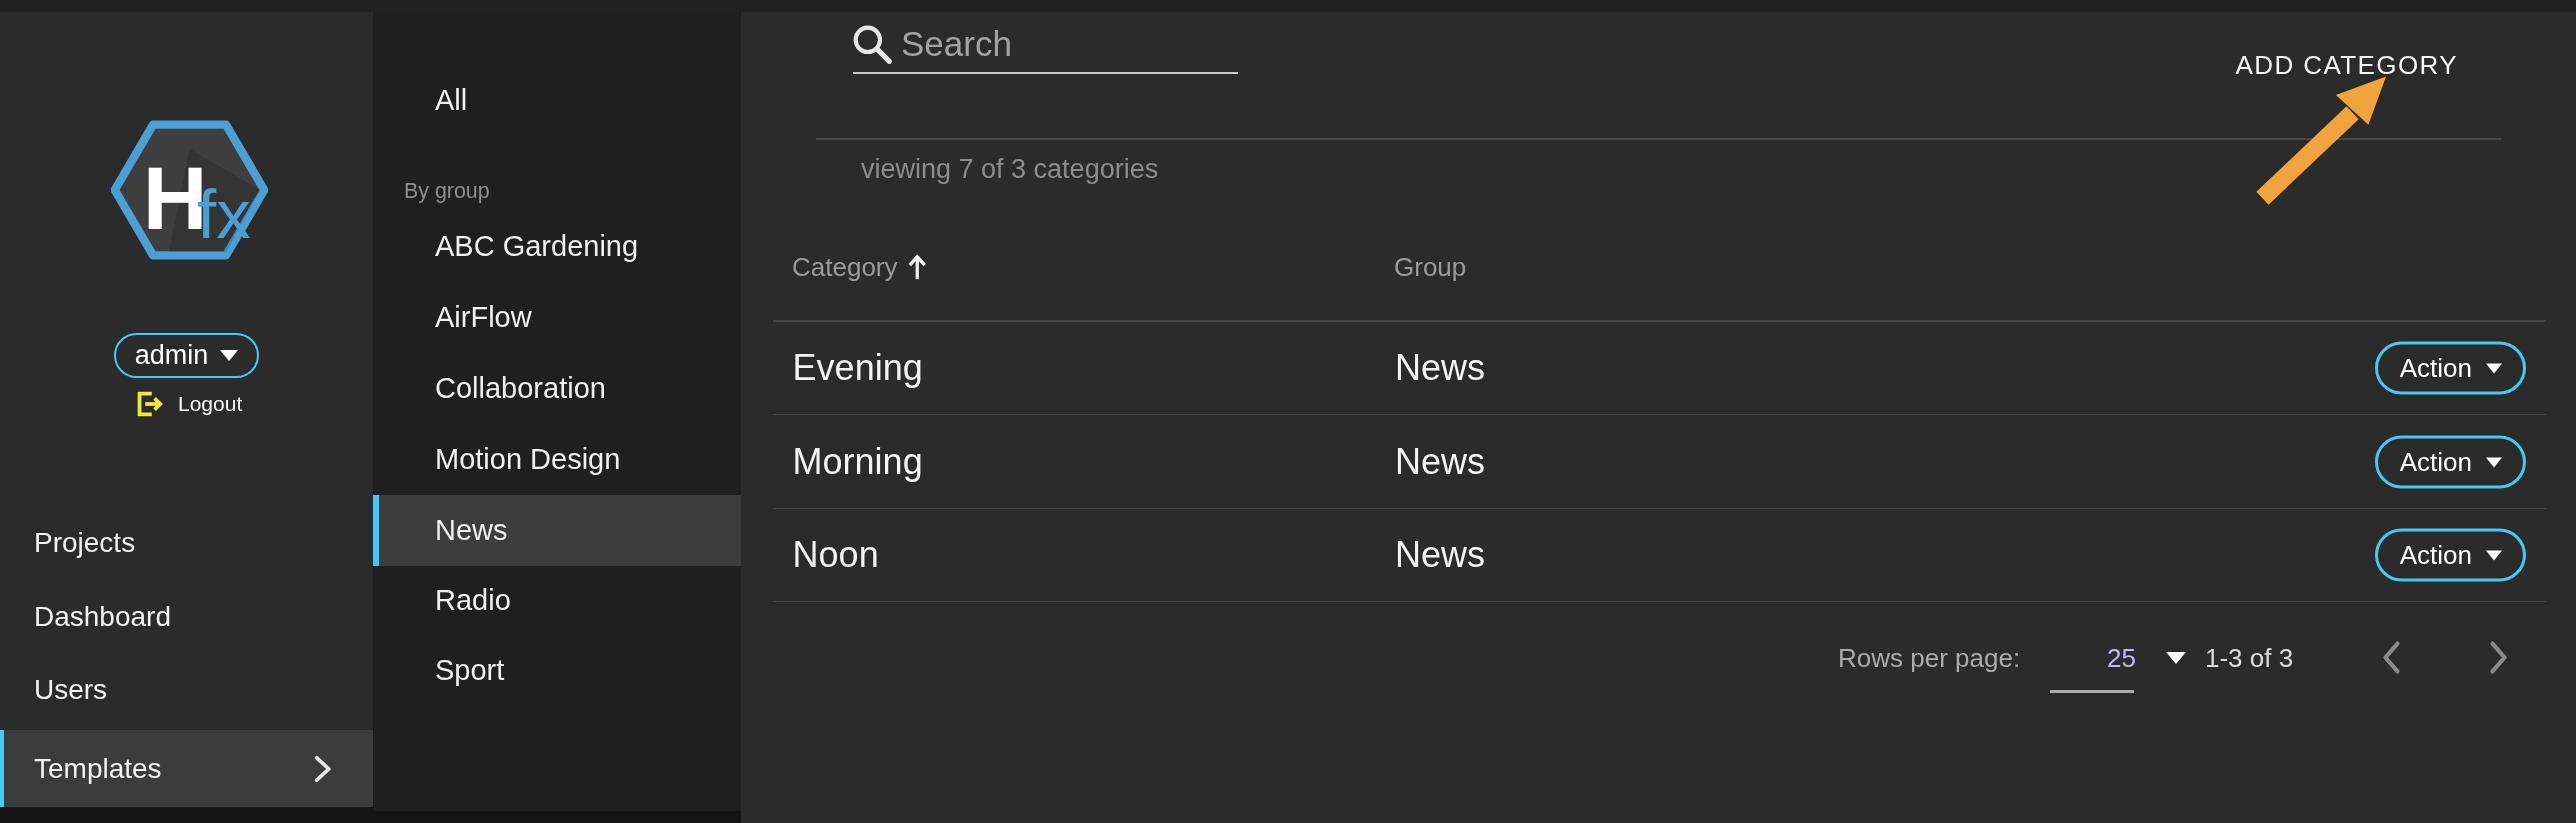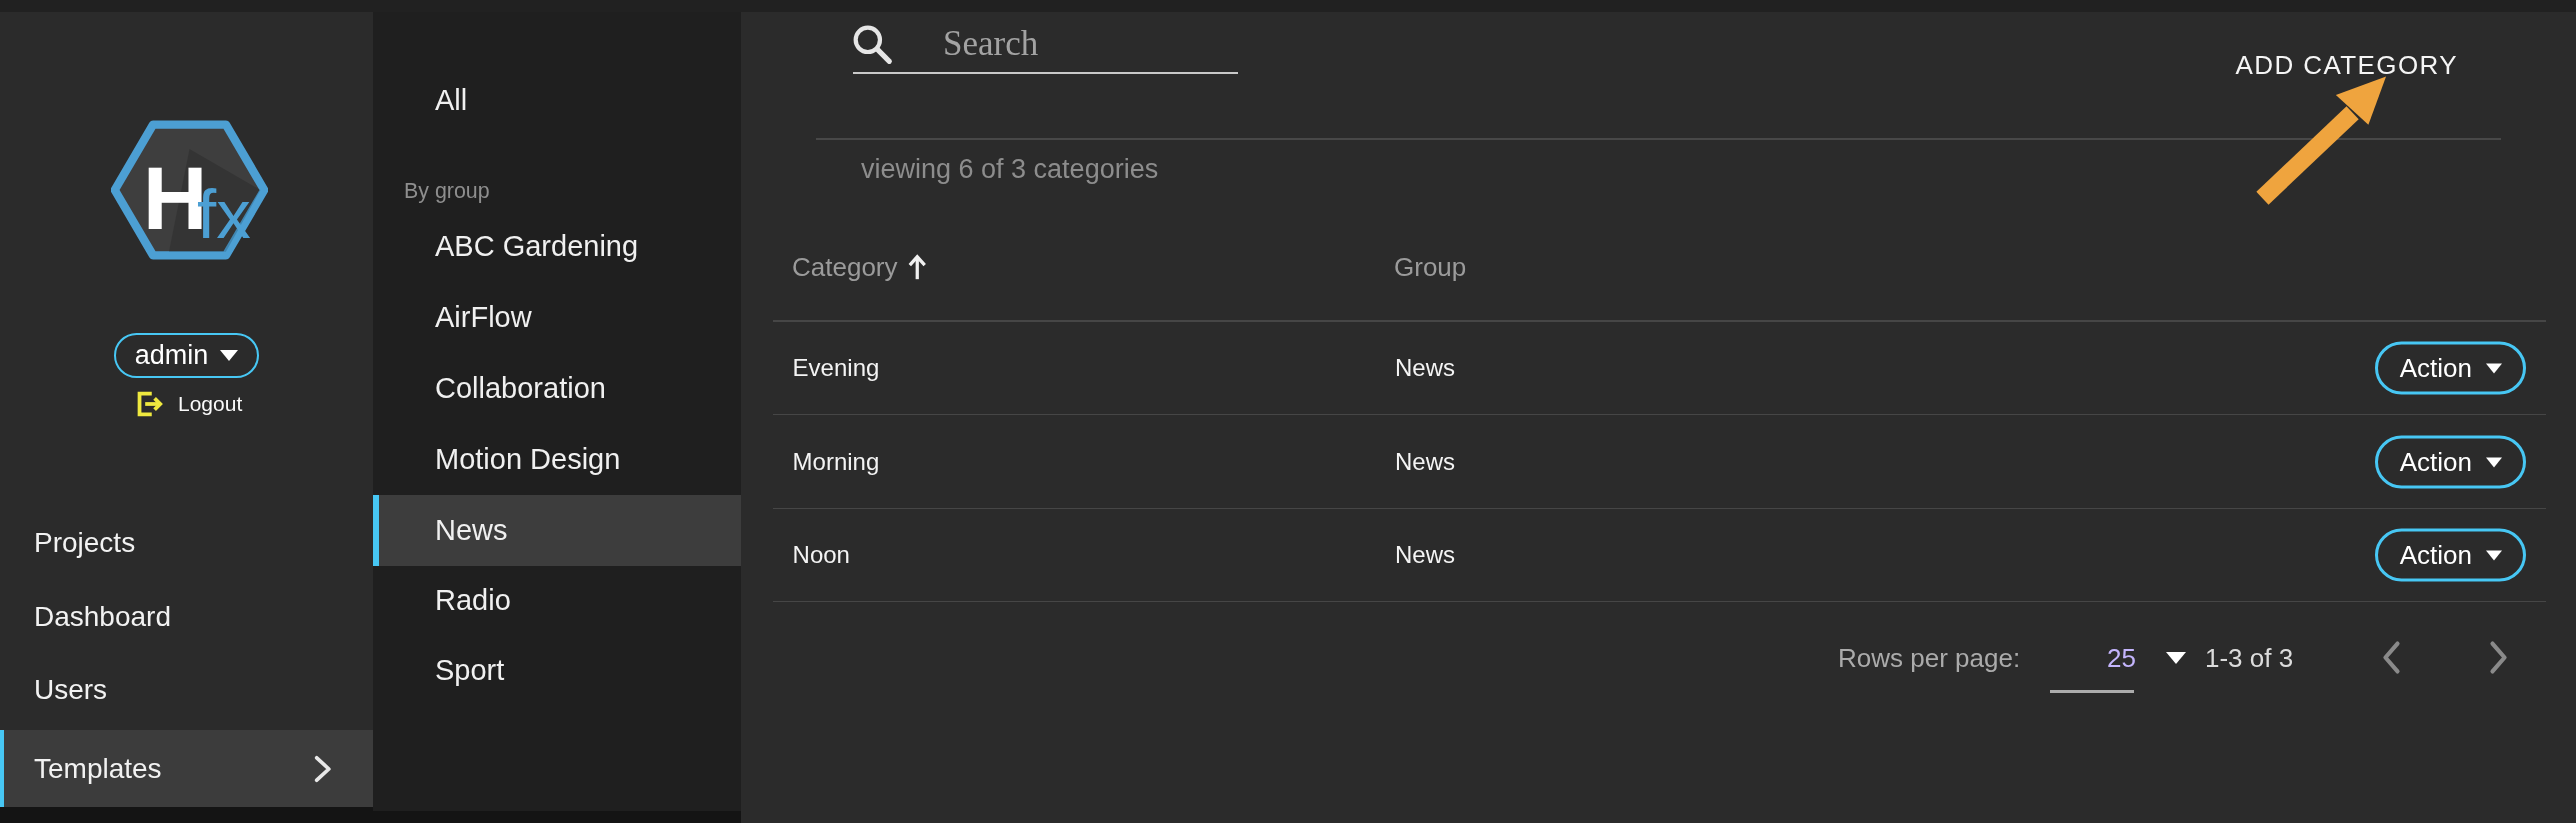--- a/index.html
+++ b/index.html
@@ -44,35 +44,35 @@
     font-size:29px; color:#f0f0f0; cursor:pointer;
   }
   .s2-item.selected { background:#3D3D3D; border-left:6.5px solid var(--cyan); padding-left:56px; }
   .s2-label { left:31px; top:164px; height:30px; display:flex; align-items:center; font-size:21.4px; color:#8E8E8E; }
 
   
   .main { left:741px; top:12px; width:1835px; height:812px; background:#2B2B2B; }
   .search-input {
     position:absolute; left:160px; top:9.3px; width:522px; height:45px;
     background:transparent; border:none; outline:none;
-    font-family:Liberation Serif, serif; font-size:35px; color:#eee;margin-left:42px;
+    font-family:Liberation Sans, sans-serif; font-size:35px; color:#eee;
   }
   .search-input::placeholder { color:#A3A3A3; opacity:1; }
   .search-underline { left:112px; top:60px; width:385px; height:1.9px; background:#C9C9C9; }
   .add-btn {
     position:absolute; left:1489px; top:7.5px; height:60px;
     background:transparent; border:none; cursor:pointer;
     display:flex; align-items:center; gap:30px; padding:0 5.6px;
     font-family:inherit; font-size:26px; letter-spacing:1.4px; color:#F5F5F5;flex-direction:column;
   }
   .divider { height:1.9px; background:#484848; }
   .viewing-text { left:120px; top:142px; font-size:27px; color:#8D8D8D; }
   .th-cell { top:240px; display:flex; align-items:center; gap:9.3px; font-size:26px; color:#9B9B9B; cursor:pointer; }
   .trow { left:32px; width:1773px; height:93px; border-bottom:1.9px solid #464646; }
-  .tcell { position:absolute; top:50%; transform:translateY(-50%); font-size:24px; color:#F4F4F4; }
+  .tcell { position:absolute; top:50%; transform:translateY(-50%); font-size:36px; color:#F4F4F4; }
   .action-btn {
     position:absolute; right:19.6px; top:50%; transform:translateY(-50%);
     width:151px; height:53px; border:3.3px solid var(--cyan); border-radius:28px;
     background:transparent; color:#fff; cursor:pointer;
     display:flex; align-items:center; justify-content:center; gap:14px;
     font-family:inherit; font-size:26px;
   }
   .action-btn .caret-down { border-left-width:8.4px; border-right-width:8.4px; border-top-width:10.3px; }
   .pg-text { top:630px; height:32px; display:flex; align-items:center; font-size:26px; }
   .rpp-underline { left:1309px; top:678px; width:84px; height:2.8px; background:#ACACAC; }
@@ -173,21 +173,21 @@
     <span>ADD CATEGORY</span>
   </button>
 
   <div class="abs divider" style="left:75px; top:126px; width:1685px"></div>
 
   <svg class="abs" style="left:1512px; top:45px; z-index:5; pointer-events:none" width="149" height="158" viewBox="0 0 160 170">
     <line x1="10" y1="152" x2="107" y2="60" stroke="#EFA43E" stroke-width="19"></line>
     <polygon points="143,21 124,73 89,41" fill="#EFA43E"></polygon>
   </svg>
 
-  <div class="abs viewing-text">viewing 6 of 3 categories</div>
+  <div class="abs viewing-text">viewing 7 of 3 categories</div>
 
   <div class="abs th-cell" style="left:51px">
     <span>Category</span>
     <svg width="20.5" height="30" viewBox="0 0 22 32">
       <line x1="11" y1="28" x2="11" y2="6" stroke="#F0F0F0" stroke-width="3.5"></line>
       <polyline points="3,13 11,4 19,13" fill="none" stroke="#F0F0F0" stroke-width="3.5" stroke-linejoin="miter"></polyline>
     </svg>
   </div>
   <div class="abs th-cell" style="left:653px">
     <span>Group</span>

